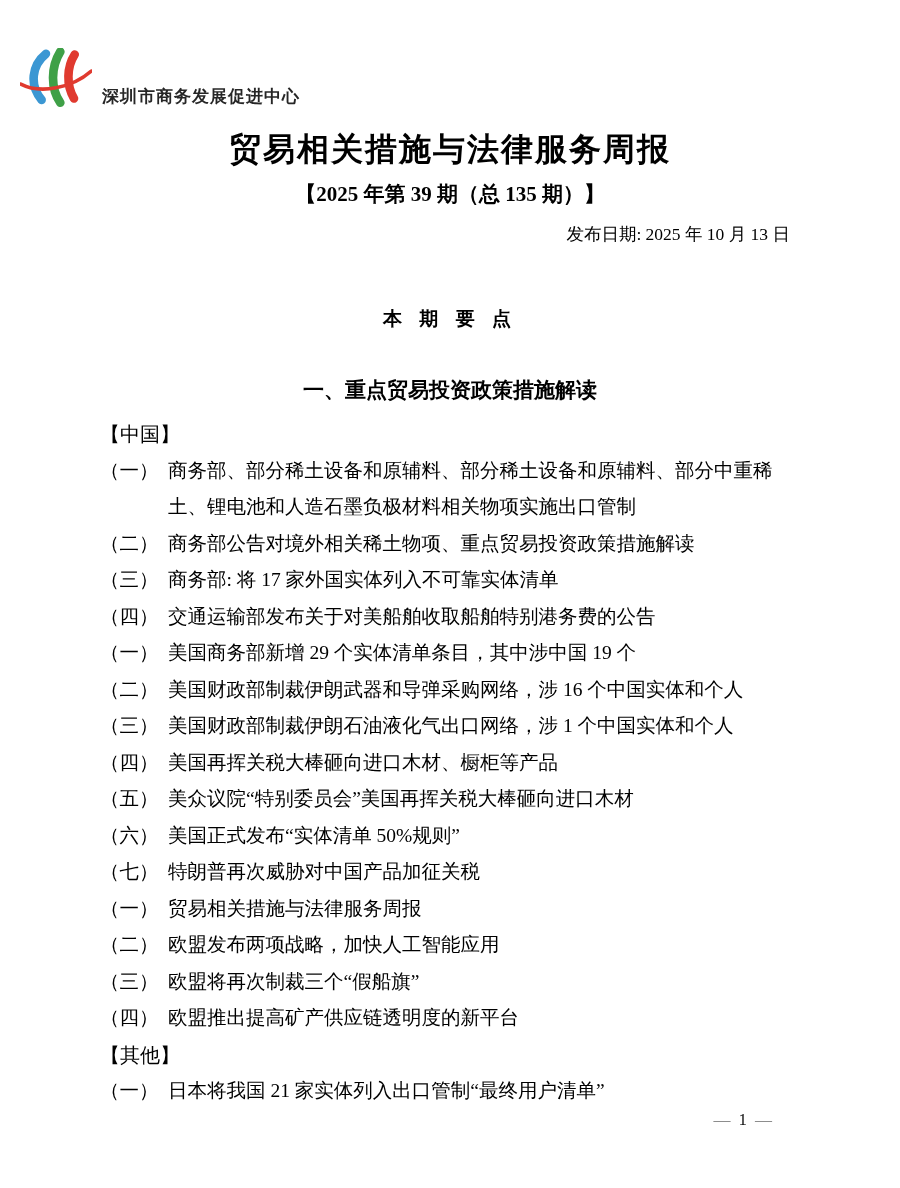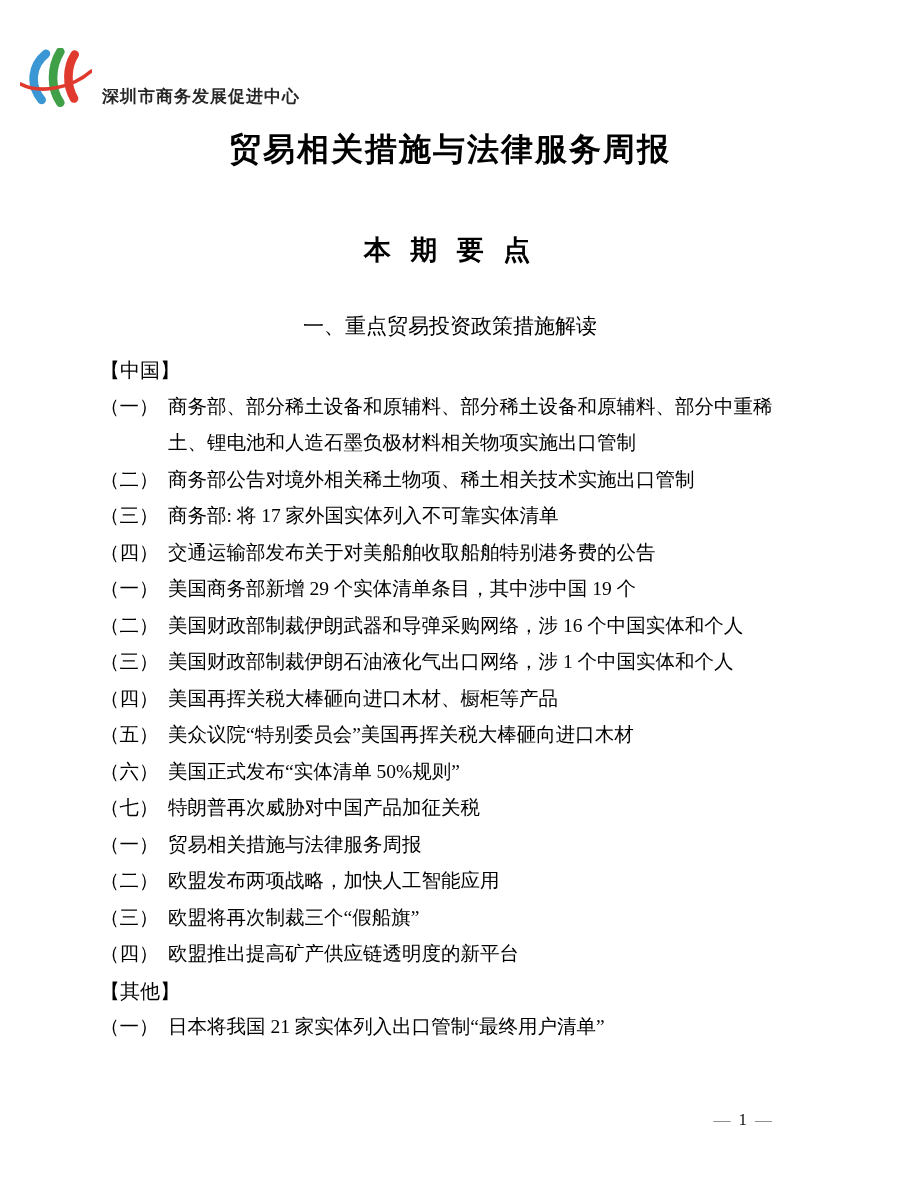--- a/index.html
+++ b/index.html
@@ -55,31 +55,31 @@
     padding-right: 10px;
     font-size: 17.5px;
     color: #000000;
   }
 
   
   .digest-heading {
     margin-top: 60px;
     text-align: center;
     font-family: "Liberation Sans", "DejaVu Sans", sans-serif;
-    font-size: 27px;
+    font-size: 19px;
     font-weight: 700;
     letter-spacing: 6px;
     color: #000000;
   }
   .section-heading {
     margin-top: 44px;
     text-align: center;
     font-family: "Liberation Sans", "DejaVu Sans", sans-serif;
     font-size: 21px;
-    font-weight: 400;
+    font-weight: 700;
     color: #000000;
   }
 
   
   .digest-list {
     margin-top: 12px;
     font-size: 19.5px;
     line-height: 36.5px;
     color: #000000;
   }
@@ -122,34 +122,36 @@
       <path d="M1,50 C28,64 72,56 99,32" fill="none" stroke-width="5" stroke-linecap="round" stroke="#e03a2f"></path>
     </svg>
     <div class="org-names">
       <div>深圳市商务发展促进中心</div>
     </div>
   </div>
 
   <div class="content">
 
     <div class="doc-title">贸易相关措施与法律服务周报</div>
+    <div class="issue-line">【2025 年第 39 期（总 135 期）】</div>
+    <div class="date-line">发布日期: 2025 年 10 月 13 日</div>
 
     <div class="digest-heading">本 期 要 点</div>
     <div class="section-heading">一、重点贸易投资政策措施解读</div>
 
     <div class="digest-list">
 
       <div class="group-label">【中国】</div>
       <div class="item">
         <span class="num">（一）</span>
         <span class="text">商务部、部分稀土设备和原辅料、部分稀土设备和原辅料、部分中重稀土、锂电池和人造石墨负极材料相关物项实施出口管制</span>
       </div>
       <div class="item">
         <span class="num">（二）</span>
-        <span class="text">商务部公告对境外相关稀土物项、稀土相关技术实施出口管制</span>
+        <span class="text">商务部公告对境外相关稀土物项、重点贸易投资政策措施解读</span>
       </div>
       <div class="item">
         <span class="num">（三）</span>
         <span class="text">商务部: 将 17 家外国实体列入不可靠实体清单</span>
       </div>
       <div class="item">
         <span class="num">（四）</span>
         <span class="text">交通运输部发布关于对美船舶收取船舶特别港务费的公告</span>
       </div>
 

